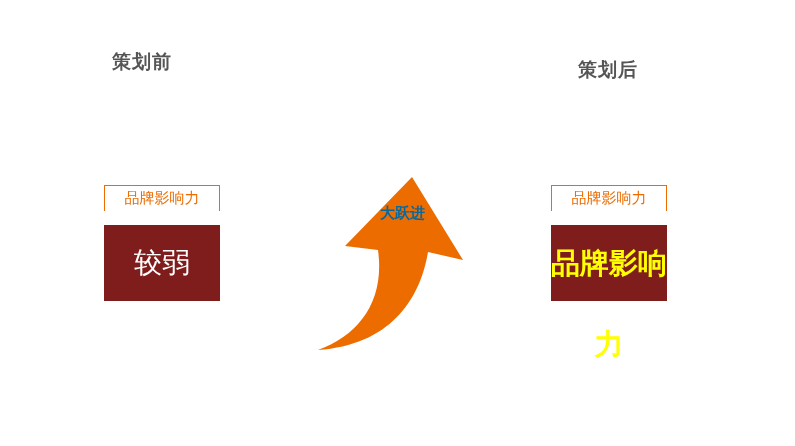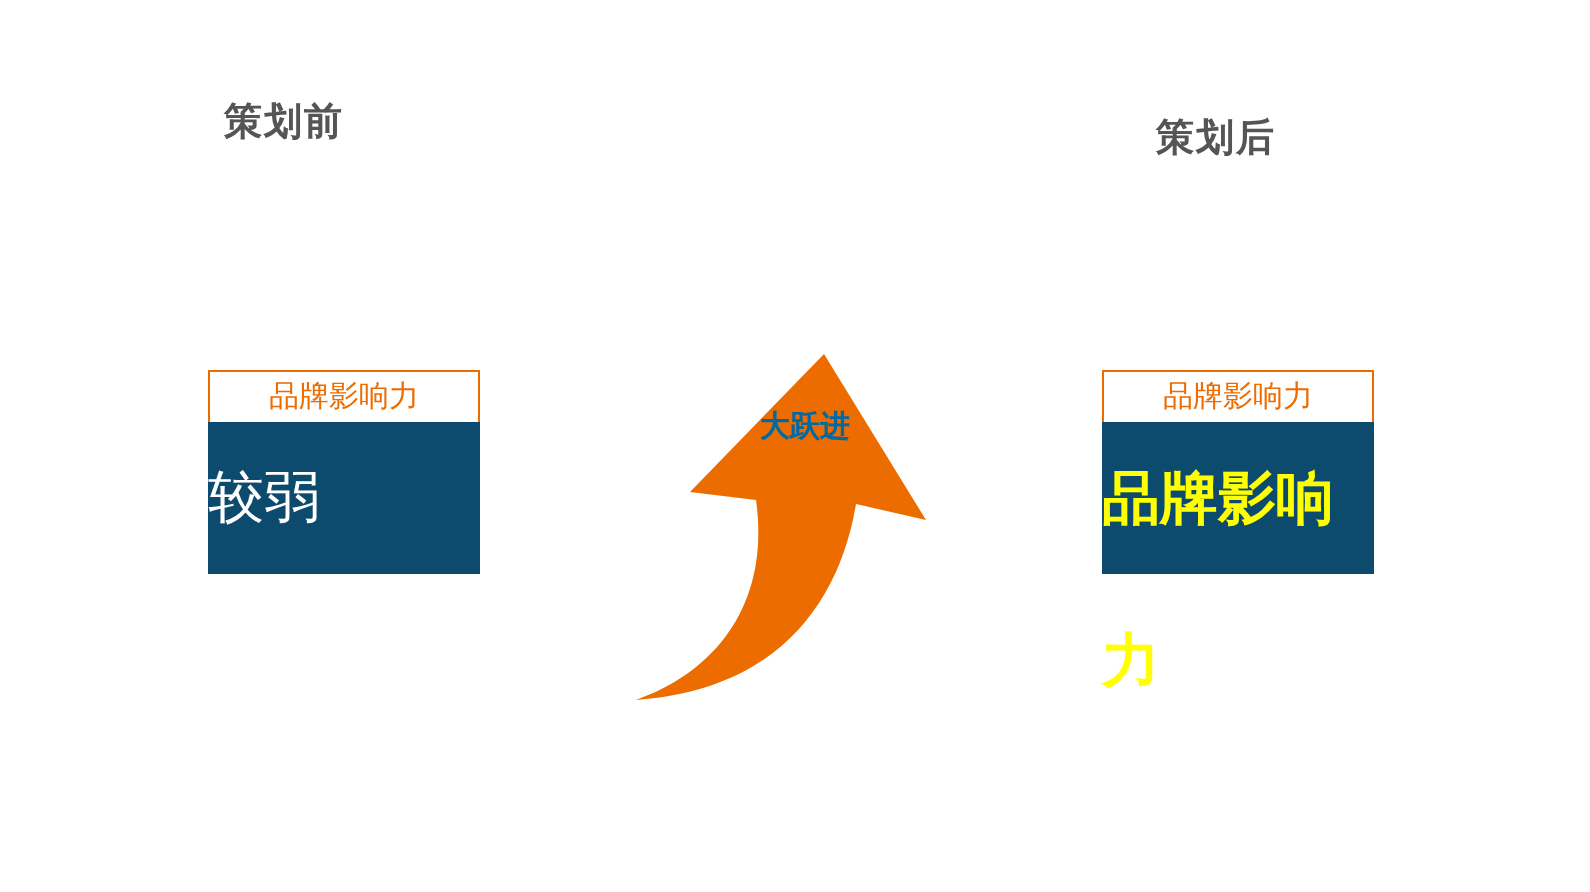--- a/index.html
+++ b/index.html
@@ -1,22 +1,22 @@
 <!DOCTYPE html>
 <html><head>
 <meta charset="utf-8">
 <style>
   html, body { margin:0; padding:0; }
   body { width:795px; height:446px; background:#ffffff; position:relative; overflow:hidden;
          font-family:"DejaVu Sans","Liberation Sans",sans-serif; }
   .heading { position:absolute; font-size:19px; font-weight:bold; color:#555555; letter-spacing:1px; line-height:1; }
-  .card { position:absolute; width:136px; }
+  .card { position:absolute; width:116px; }
   .card-label { height:26px; box-sizing:border-box; border:1.5px solid #ED6C00; border-bottom:none; background:#fff;
                 color:#ED6C00; font-size:15px; text-align:center; line-height:24px; }
-  .card-body { height:76px; background:#0c4a6e; line-height:76px; }
+  .card-body { height:76px; background:#7f1d1d; text-align:center; line-height:76px;margin-top:14px; }
   .val-left { color:#ffffff; font-size:28px; }
   .val-right { color:#FFFF00; font-size:29px; font-weight:bold; }
   .arrow { position:absolute; left:0; top:0; }
   .arrow-text { position:absolute; left:380px; top:204px; color:#0369a1; font-size:15px; font-weight:bold; }
 </style>
 </head>
 <body>
 
 <div class="heading" style="left:112px; top:52px;">策划前</div>
 <div class="heading" style="left:578px; top:60px;">策划后</div>

